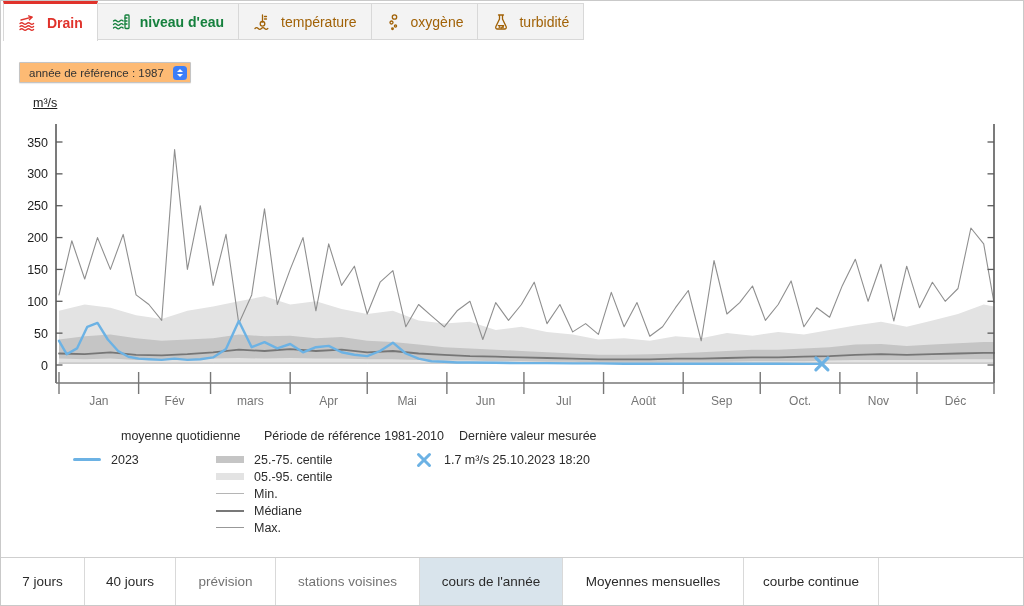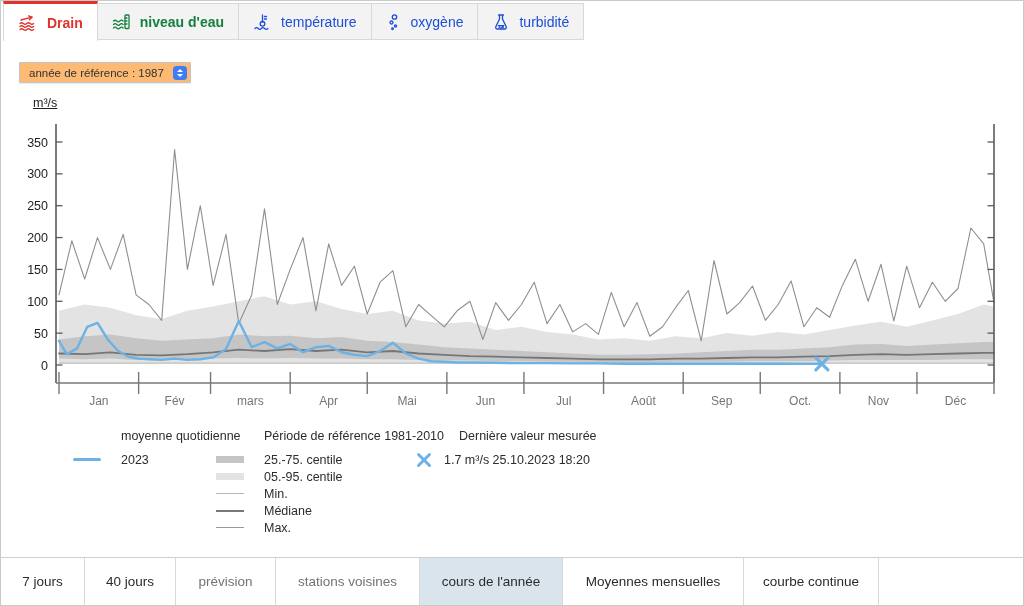--- a/index.html
+++ b/index.html
@@ -6,21 +6,21 @@
   *{box-sizing:border-box;}
   #app{
     position:relative;width:1024px;height:606px;background:#fff;
     border:1px solid #c9c9c9;overflow:hidden;
     font-family:"Liberation Sans", sans-serif;color:#2f2f2f;padding-left:32px;
   }
   
   .tabbar{position:absolute;top:0;left:2px;display:flex;height:40px;}
   .tab{
     display:flex;align-items:center;justify-content:center;gap:9px;
-    border:1px solid #d8d8d8;background:#f3f3f3;color:#1d4ed8;
+    border:1px solid #d8d8d8;background:#f3f3f3;color:#a16207;
     font-size:14px;height:37px;margin-top:2px;margin-left:-1px;padding:0 14px;
     cursor:default;white-space:nowrap;
   }
   .tab:first-child{margin-left:0;}
   .tab.enabled{color:#15803d;font-weight:bold;}
   .tab.active{
     background:#fff;color:#e0332c;border-top:3px solid #e0332c;
     border-bottom:none;height:40px;margin-top:0;font-weight:bold;
   }
   .tab svg{flex:0 0 auto;}
@@ -39,21 +39,21 @@
   .tri-down{width:0;height:0;border-left:3px solid transparent;border-right:3px solid transparent;border-top:3.5px solid #fff;}
   
   .unit-label{position:absolute;top:95px;left:32px;font-size:12.5px;color:#1d1d1d;text-decoration:underline;}
   #chart-wrap{position:absolute;top:112px;left:0;width:1024px;height:300px;}
   .ytick{font-family:"Liberation Sans",sans-serif;font-size:12.5px;fill:#1d1d1d;}
   .mlabel{font-family:"Liberation Sans",sans-serif;font-size:12px;fill:#757575;}
   
   .legend{position:absolute;top:428px;left:0;width:1024px;font-size:12.5px;color:#2c2c2c;}
   .lg-col{position:absolute;top:0;}
   .lg-head{margin-bottom:8px;margin-left:48px;}
-  .lg-row{display:flex;align-items:center;gap:20px;height:17px;}
+  .lg-row{display:flex;align-items:center;gap:10px;height:17px;}
   .sw{width:28px;flex:0 0 28px;}
   .sw-line2023{height:3px;background:#6cb2e4;border-radius:2px;}
   .sw-band-dark{height:7px;background:#c5c5c5;}
   .sw-band-light{height:7px;background:#e3e3e3;}
   .sw-min{height:1px;background:#b5b5b5;}
   .sw-med{height:2px;background:#787878;}
   .sw-max{height:1px;background:#989898;}
   
   .footer{
     position:absolute;left:0;right:0;top:556px;height:48px;background:#fff;

